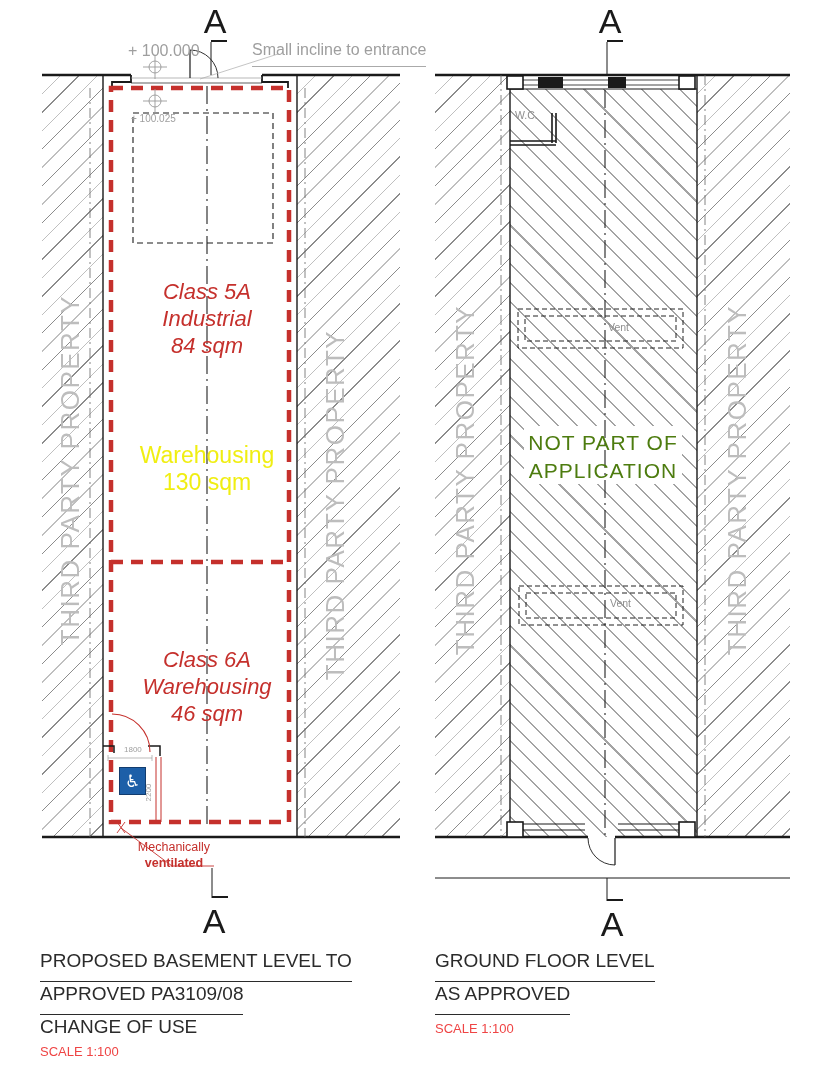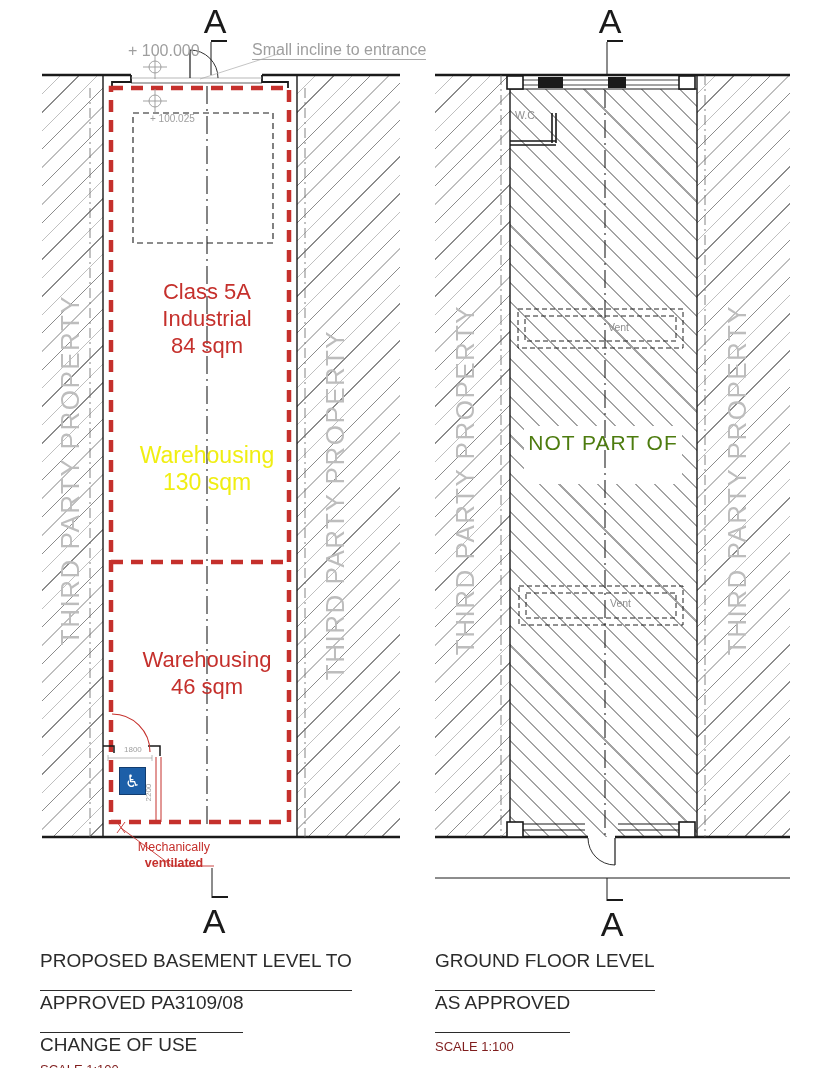--- a/index.html
+++ b/index.html
@@ -11,41 +11,41 @@
       repeating-linear-gradient(135deg, rgba(120,120,120,.85) 0 1px, transparent 1px 26px),
       repeating-linear-gradient(135deg, transparent 0 13px, rgba(175,175,175,.8) 13px 14px, transparent 14px 26px);
     z-index:1;}
   
   .hatch-int{position:absolute;
     background-image:repeating-linear-gradient(45deg, rgba(148,148,148,.85) 0 1.5px, transparent 1.5px 13.5px);
     z-index:1;}
   svg.linework{position:absolute;left:0;top:0;z-index:2;}
   .lbl{position:absolute;z-index:3;white-space:nowrap;}
   .gray{color:#9e9e9e;}
-  .red{color:#c5302c;}
+  .red{color:#c5302c;font-style:italic;}
   .yellow{color:#f0ee12;}
   .tpp-label{position:absolute;z-index:3;white-space:nowrap;color:#bdbdbd;font-size:26px;
              letter-spacing:1.5px;transform:translate(-50%,-50%) rotate(-90deg);}
   .area-label{position:absolute;z-index:3;text-align:center;font-size:22px;line-height:27px;}
   .area-label span{display:block;}
   .small-note{font-size:16px;}
   .dim{font-size:8px;color:#9e9e9e;}
   .section-a{position:absolute;z-index:3;font-size:34px;color:#1a1a1a;text-align:center;width:36px;}
   .wc-icon{position:absolute;z-index:3;left:119px;top:767px;width:25px;height:26px;background:#1d5fa8;
            border:1px solid #123c6e;color:#fff;display:flex;align-items:center;justify-content:center;
            font-size:17px;font-family:"DejaVu Sans",sans-serif;}
   .notpart{position:absolute;z-index:3;left:524px;top:429px;width:158px;text-align:center;
            color:#4d7c0f;font-size:21px;line-height:28px;letter-spacing:1px;}
   .notpart span{display:block;}
   .mech{position:absolute;z-index:3;width:110px;text-align:center;font-size:12.5px;color:#c5302c;}
   .title-block{position:absolute;z-index:3;font-size:19px;line-height:23px;color:#2b2b2b;}
   .title-block .row{display:block;}
-  .u{display:inline-block;border-bottom:1.6px solid #2b2b2b;padding-bottom:18px;}
-  .scale{font-size:13px;color:#7f1d1d;margin-top:2px;display:inline-block;}
-  .incline{border-bottom:1px solid #aaa;padding-bottom:1px;}
+  .u{display:inline-block;border-bottom:1.6px solid #2b2b2b;padding-bottom:9px;}
+  .scale{font-size:13px;color:#ef4444;margin-top:2px;display:inline-block;}
+  .incline{border-bottom:1px solid #aaa;padding-bottom:8px;}
 </style>
 </head>
 <body>
 
 <div class="canvas">
 
   <div class="hatch-tpp" style="left:42px;top:75px;width:61px;height:762px;"></div>
   <div class="hatch-tpp" style="left:297px;top:75px;width:103px;height:762px;"></div>
   <div class="hatch-tpp" style="left:435px;top:75px;width:75px;height:762px;"></div>
   <div class="hatch-tpp" style="left:697px;top:75px;width:93px;height:762px;"></div>
@@ -137,32 +137,33 @@
     </g>
     <g stroke="#1a1a1a" fill="none">
       <path d="M607,42 V75 M607,878 V901" stroke-width="1"></path>
       <path d="M607,41 H623 M607,900 H623" stroke-width="2.2"></path>
     </g>
   </svg>
 
   <div class="section-a" style="left:197px;top:2px;">A</div>
   <div class="lbl gray small-note" style="left:128px;top:42px;">+ 100.000</div>
   <div class="lbl gray small-note" style="left:252px;top:41px;"><span class="incline">Small incline to entrance</span></div>
-  <div class="lbl gray" style="left:150px;top:113px;font-size:10px;">+ 100.025</div>
+  <div class="lbl gray" style="left:131px;top:113px;font-size:10px;">+ 100.025</div>
 
   <div class="area-label red" style="left:127px;top:278px;width:160px;">
     <span>Class 5A</span>
     <span>Industrial</span>
     <span>84 sqm</span>
   </div>
   <div class="area-label yellow" style="left:122px;top:442px;width:170px;font-size:23px;">
     <span>Warehousing</span>
     <span>130 sqm</span>
   </div>
   <div class="area-label red" style="left:127px;top:646px;width:160px;">
+    <span>Class 6A</span>
     <span>Warehousing</span>
     <span>46 sqm</span>
   </div>
 
   <div class="lbl dim" style="left:124px;top:745px;">1800</div>
   <div class="lbl dim" style="left:133px;top:782px;width:30px;transform:rotate(-90deg);">2200</div>
 
   <div class="wc-icon">
       <span>♿</span>
     </div>
@@ -183,20 +184,21 @@
   </div>
 
   <div class="section-a" style="left:592px;top:2px;">A</div>
   <div class="lbl gray" style="left:515px;top:109px;font-size:10.5px;color:#8f8f8f;">W.C.</div>
 
   <div class="lbl gray" style="left:608px;top:321px;font-size:10.5px;color:#8f8f8f;">Vent</div>
   <div class="lbl gray" style="left:610px;top:597px;font-size:10.5px;color:#8f8f8f;">Vent</div>
 
   <div class="notpart">
     <span>NOT PART OF</span>
+    <span>APPLICATION</span>
   </div>
 
   <div class="tpp-label" style="left:465px;top:480px;">THIRD PARTY PROPERTY</div>
   <div class="tpp-label" style="left:737px;top:480px;">THIRD PARTY PROPERTY</div>
 
   <div class="section-a" style="left:594px;top:905px;">A</div>
 
   <div class="title-block" style="left:435px;top:949px;">
     <span class="row"><span class="u">GROUND FLOOR LEVEL</span></span>
     <span class="row"><span class="u">AS APPROVED</span></span>

